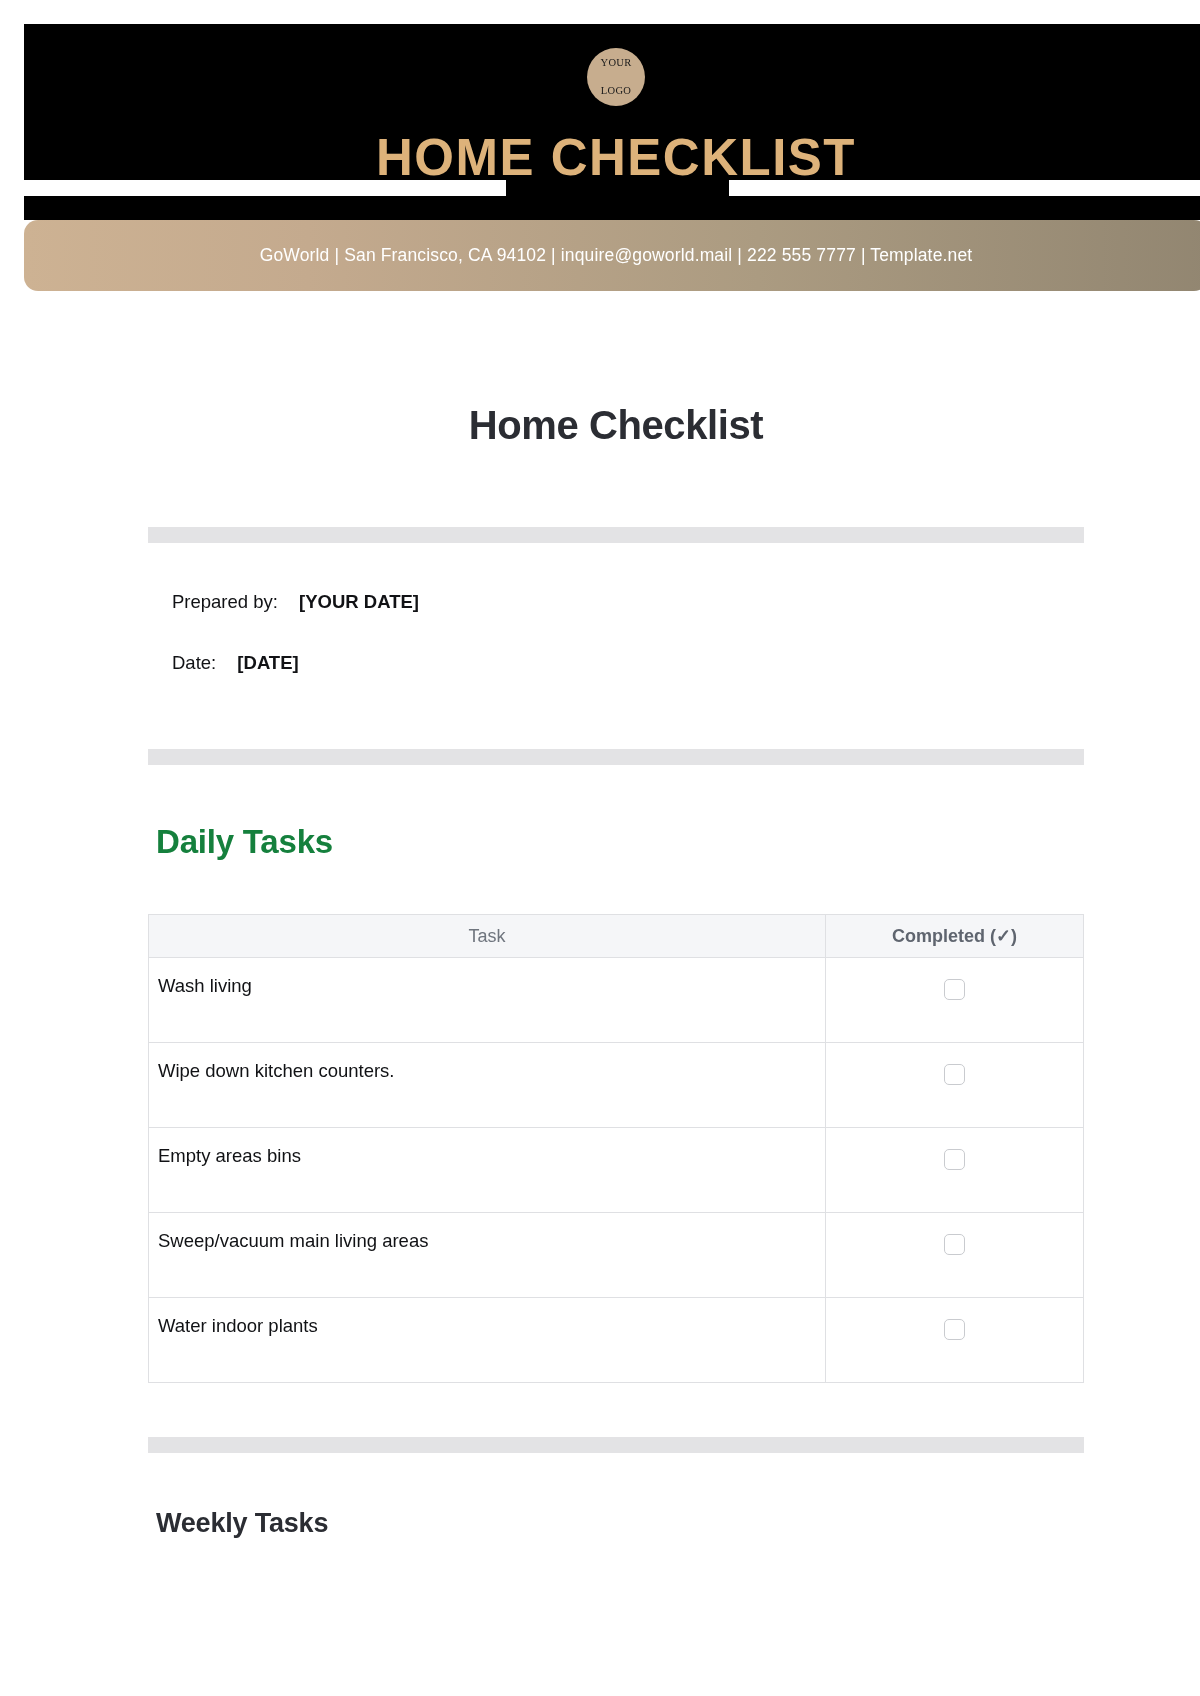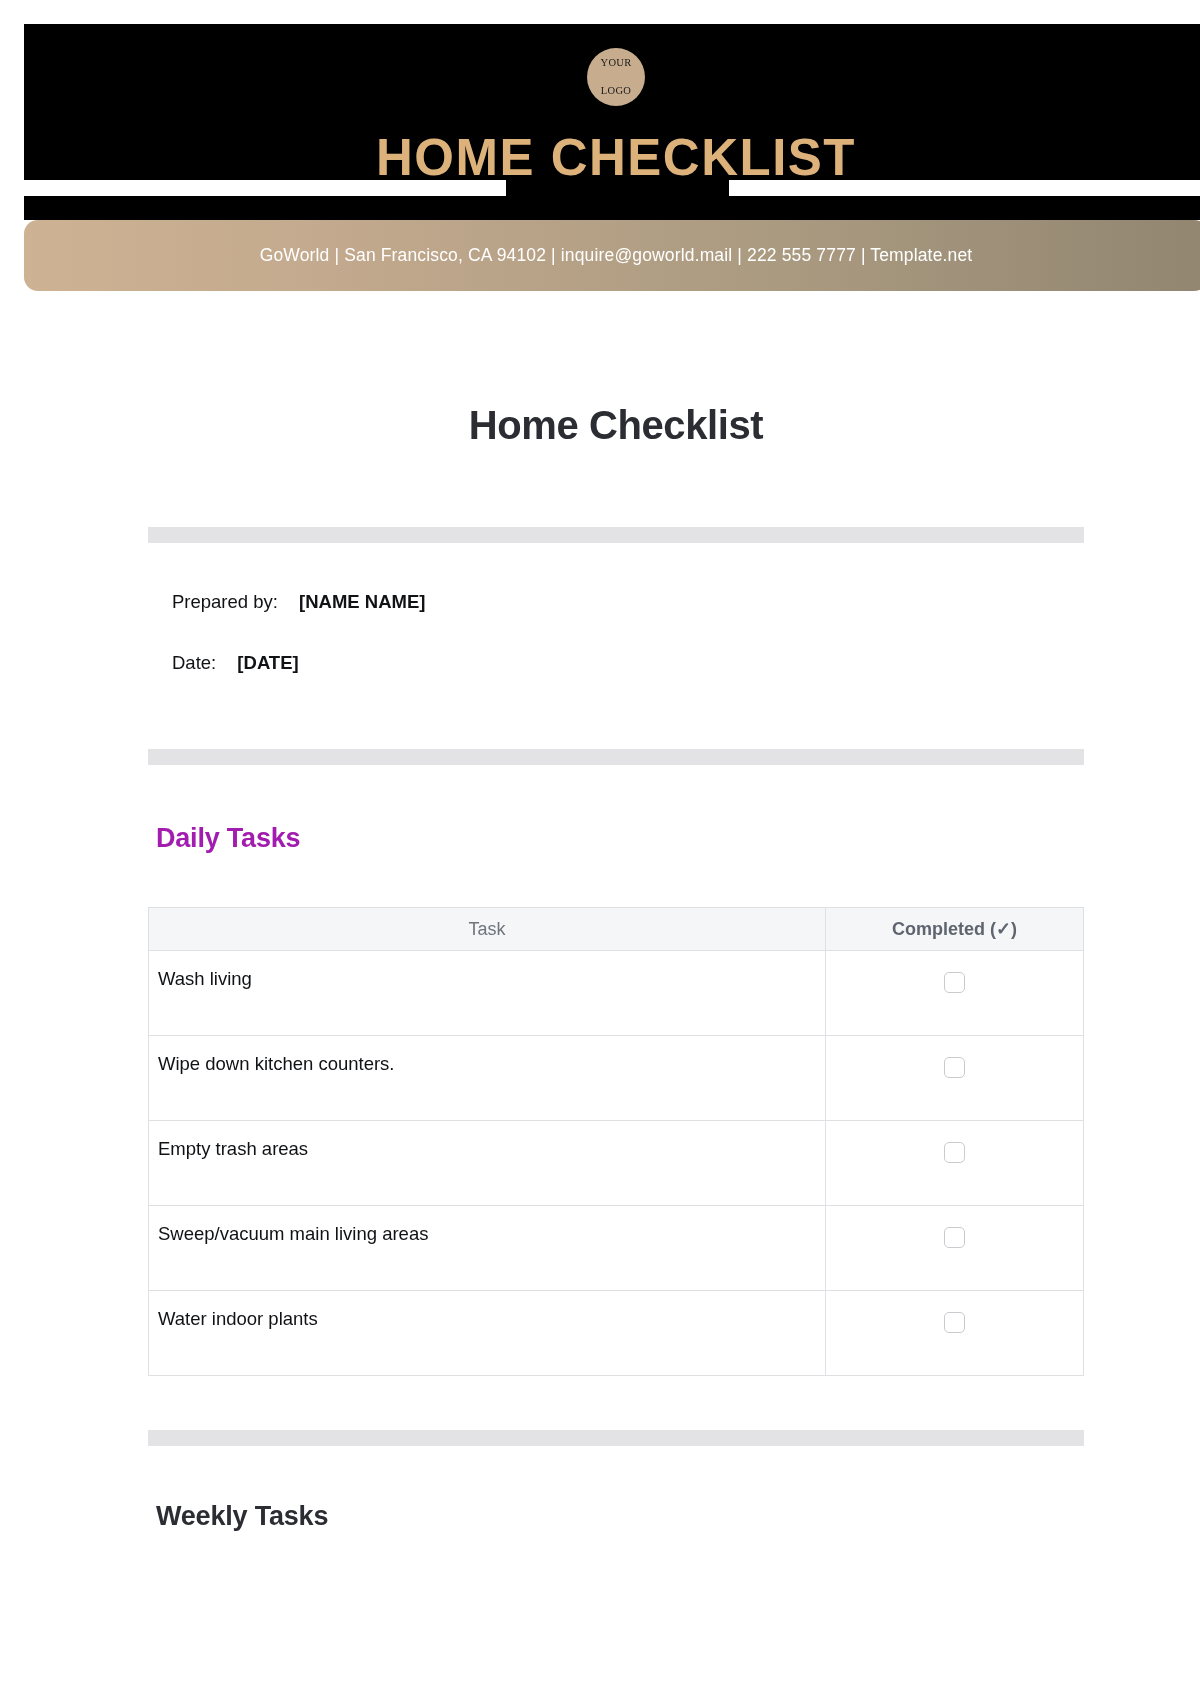--- a/index.html
+++ b/index.html
@@ -117,23 +117,23 @@
   .meta-line {
     font-size: 18.5px;
     color: #111215;
     line-height: 1;
     margin-bottom: 26px;
   }
   .meta-line:last-child { margin-bottom: 0; }
   .meta-line .val { font-weight: bold; }
 
   .section-heading {
-    font-size: 27px;
-    font-weight: bold;
-    color: #a21caf;
+    font-size: 33px;
+    font-weight: bold;
+    color: #15803d;
     letter-spacing: -0.2px;
     margin-top: 50px;
   }
 
   
   .task-table {
     width: 100%;
     border-collapse: collapse;
     margin-top: 45px;
     table-layout: fixed;
@@ -210,21 +210,21 @@
 
   <div class="doc-body">
 
     <h1 class="doc-title">Home Checklist</h1>
 
     <hr class="hr hr-1">
 
     <div class="meta-block">
       <div class="meta-line">
         <span>Prepared by:</span>
-        <span class="val">[NAME NAME]</span>
+        <span class="val">[YOUR DATE]</span>
       </div>
       <div class="meta-line">
         <span>Date:</span>
         <span class="val">[DATE]</span>
       </div>
     </div>
 
     <hr class="hr hr-2">
 
     <h2 class="section-heading">Daily Tasks</h2>
@@ -239,21 +239,21 @@
       <tbody id="daily-rows">
           <tr>
             <td class="cell-task">Wash living</td>
             <td class="cell-check"><span class="checkbox"></span></td>
           </tr>
           <tr>
             <td class="cell-task">Wipe down kitchen counters.</td>
             <td class="cell-check"><span class="checkbox"></span></td>
           </tr>
           <tr>
-            <td class="cell-task">Empty trash areas</td>
+            <td class="cell-task">Empty areas bins</td>
             <td class="cell-check"><span class="checkbox"></span></td>
           </tr>
           <tr>
             <td class="cell-task">Sweep/vacuum main living areas</td>
             <td class="cell-check"><span class="checkbox"></span></td>
           </tr>
           <tr>
             <td class="cell-task">Water indoor plants</td>
             <td class="cell-check"><span class="checkbox"></span></td>
           </tr>

